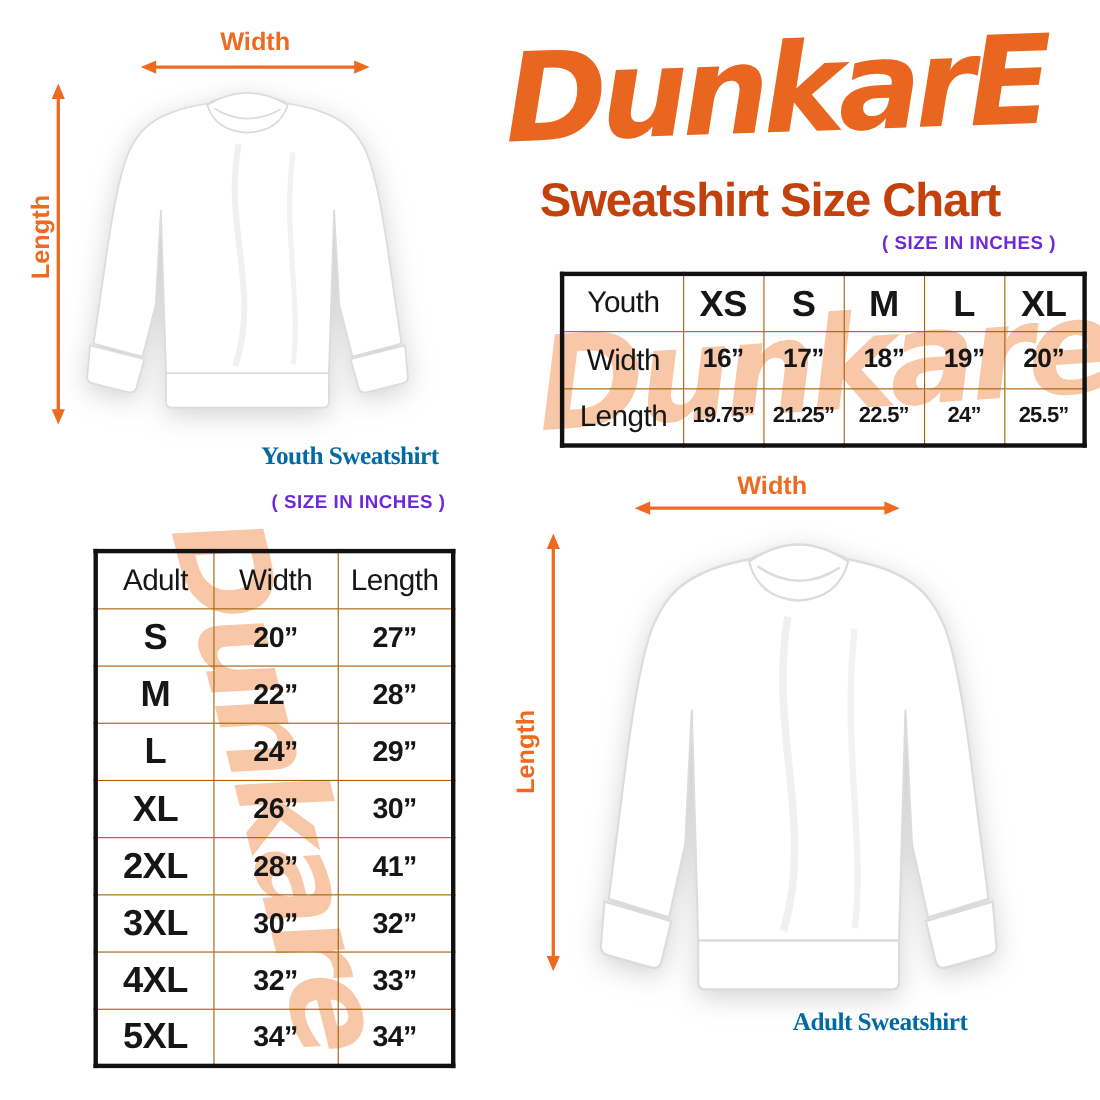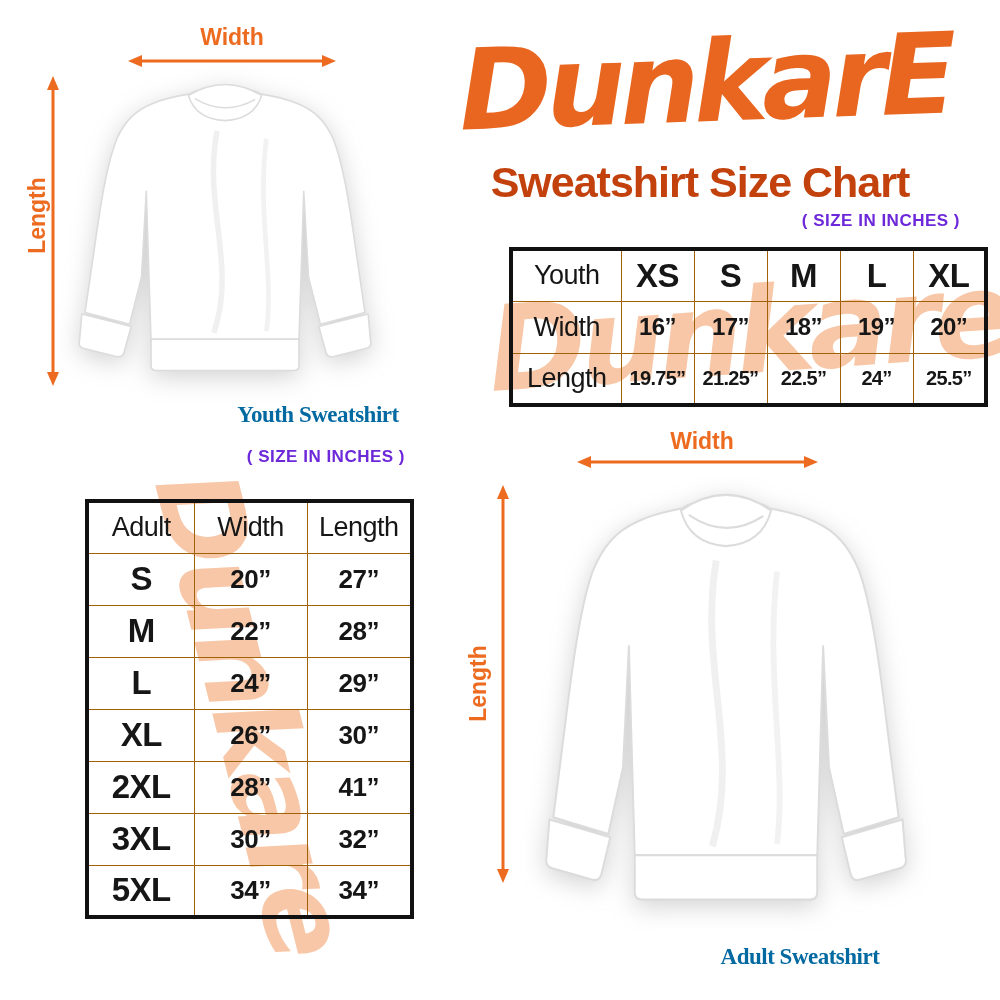--- a/index.html
+++ b/index.html
@@ -80,21 +80,21 @@
   .y-varrow { left:46px;  top:76px; }
   .y-shirt  { left:58px;  top:64px;  width:334px; height:338px; }
   .y-caption{ left:168px; top:402px; width:300px; }
 
   
   .a-wlabel { left:582px; top:428px; width:240px; }
   .a-harrow { left:577px; top:455px; }
   .a-llabel { left:425px; top:670px; width:106px; }
   .a-varrow { left:496px; top:485px; }
   .a-shirt  { left:520px; top:466px; width:412px; height:478px; }
-  .a-caption{ left:650px; top:944px; width:300px; }
+  .a-caption{ left:650px; top:916px; width:300px; }
 
   .arrow polygon { fill:#ED6B21; }
   .arrow line { stroke:#ED6B21; stroke-width:3; }
 </style>
 </head>
 <body>
 
 <svg width="0" height="0" style="position:absolute">
   <symbol id="sweatshirt-shape" viewBox="0 0 420 430">
     <g stroke="#dcdcdc" stroke-width="2" fill="#ffffff" stroke-linejoin="round">
@@ -199,20 +199,25 @@
       <td class="sz">2XL</td>
       <td class="val">28”</td>
       <td class="val">41”</td>
     </tr>
     <tr>
       <td class="sz">3XL</td>
       <td class="val">30”</td>
       <td class="val">32”</td>
     </tr>
     <tr>
+      <td class="sz">4XL</td>
+      <td class="val">32”</td>
+      <td class="val">33”</td>
+    </tr>
+    <tr>
       <td class="sz">5XL</td>
       <td class="val">34”</td>
       <td class="val">34”</td>
     </tr>
   </tbody>
     </table>
 
   <section>
     <div class="dim-label a-wlabel">Width</div>
     <svg class="arrow a-harrow" width="241" height="14">

